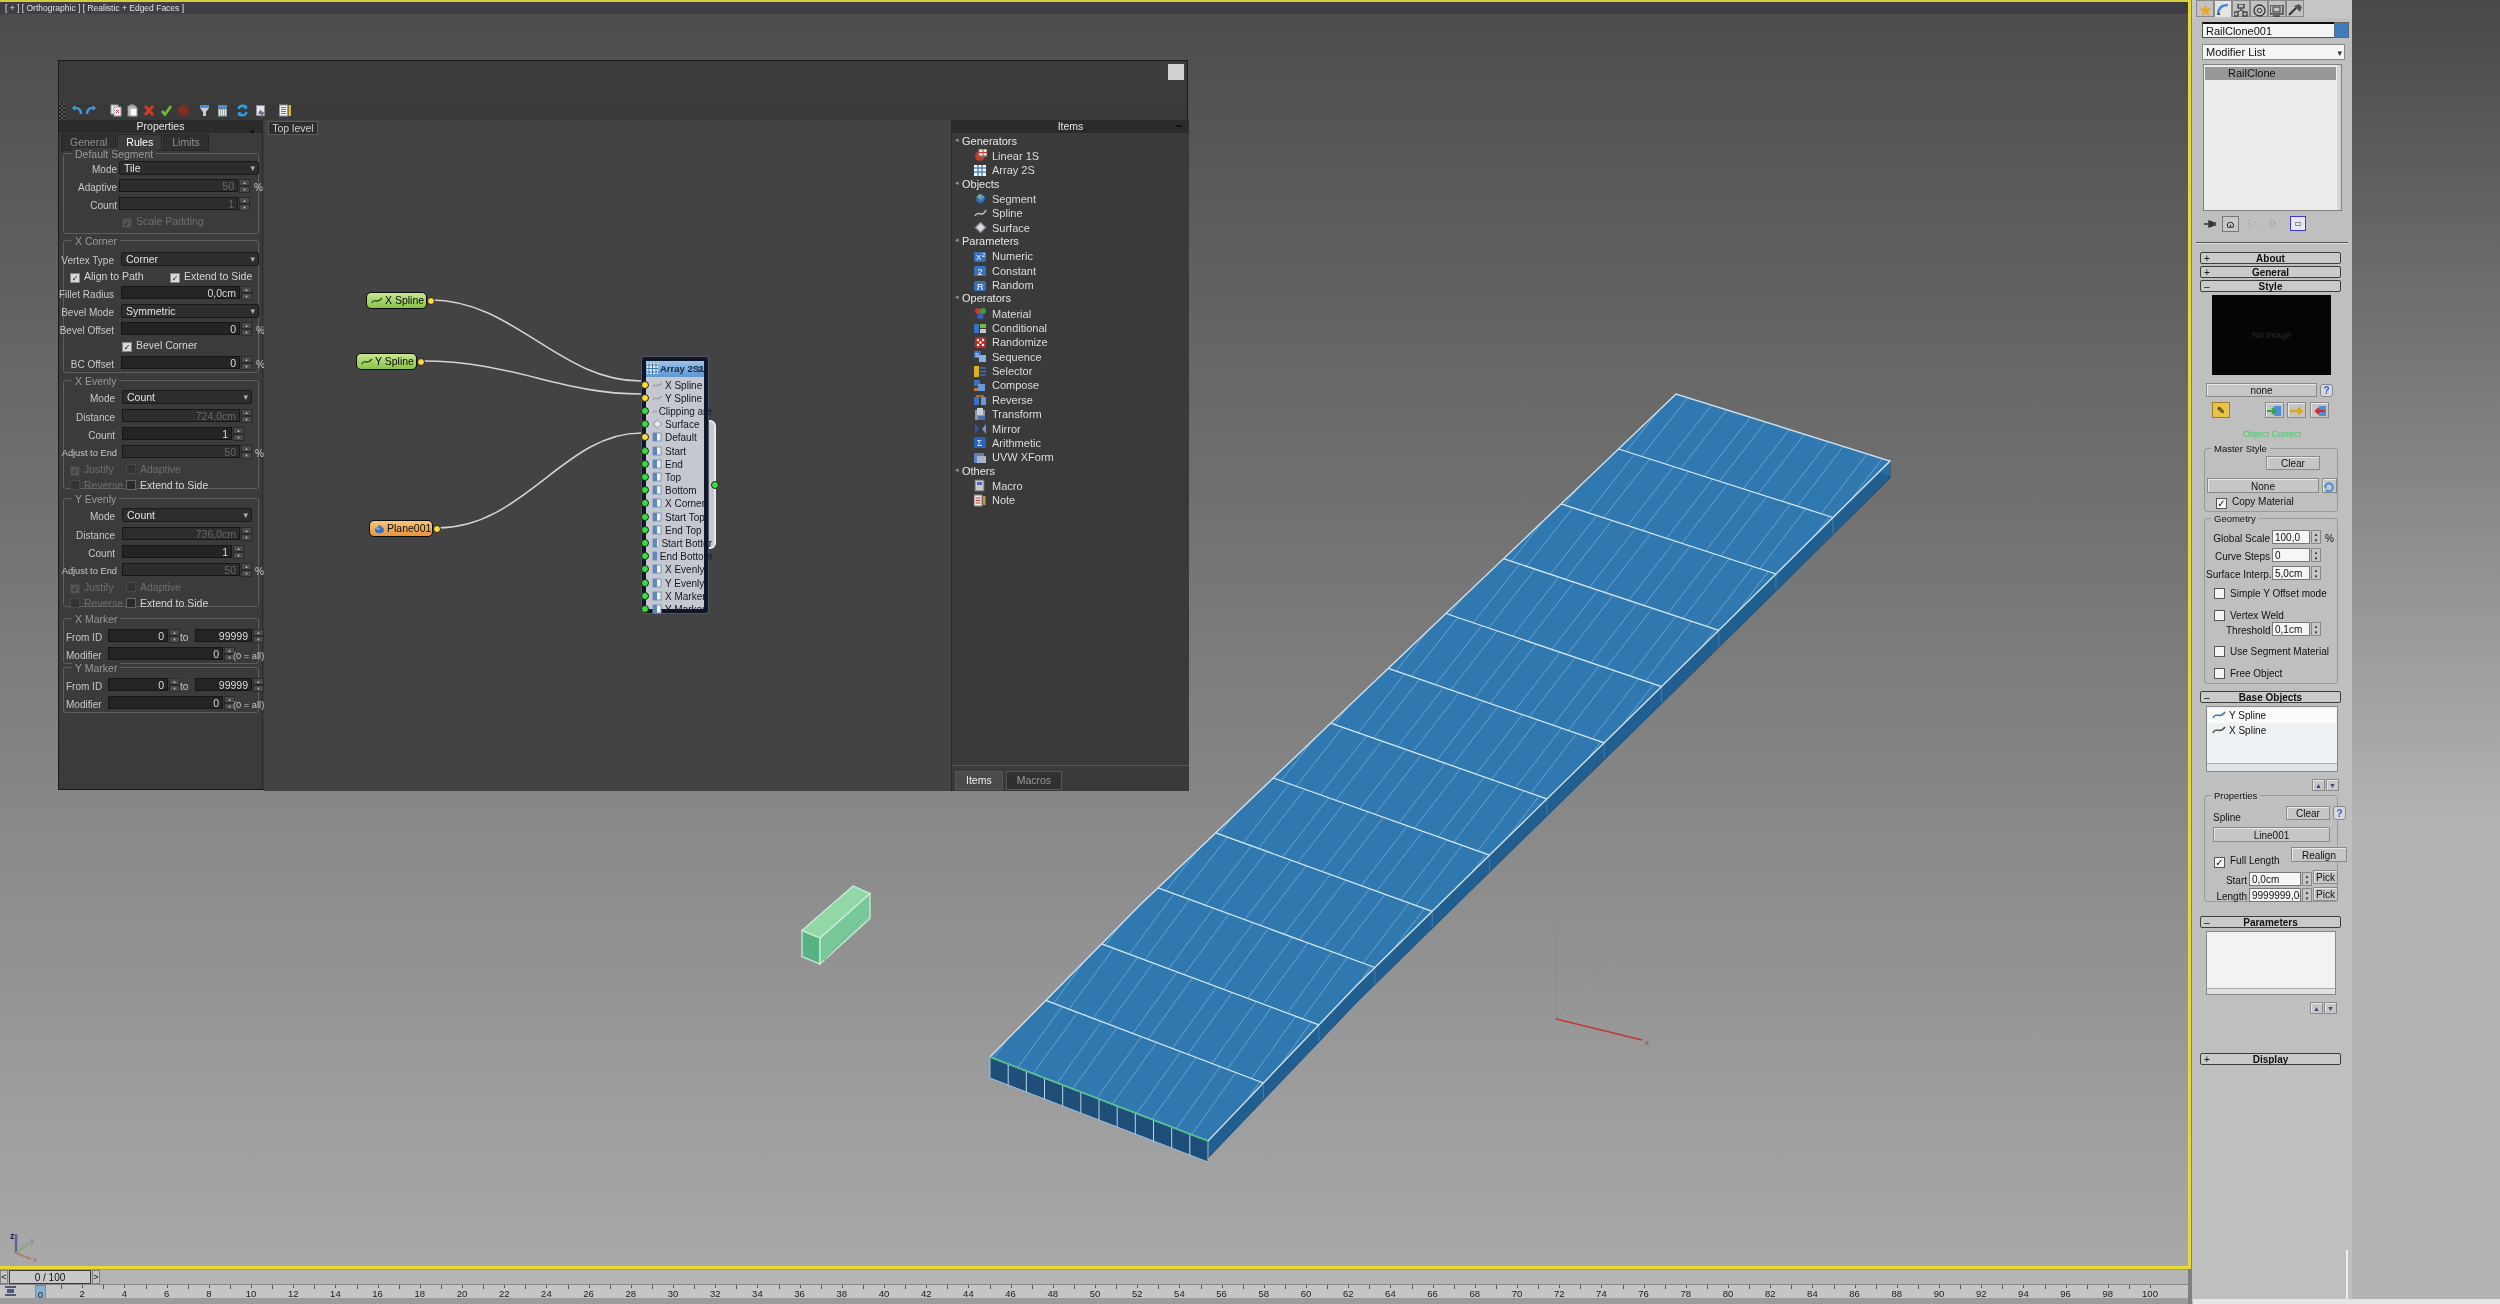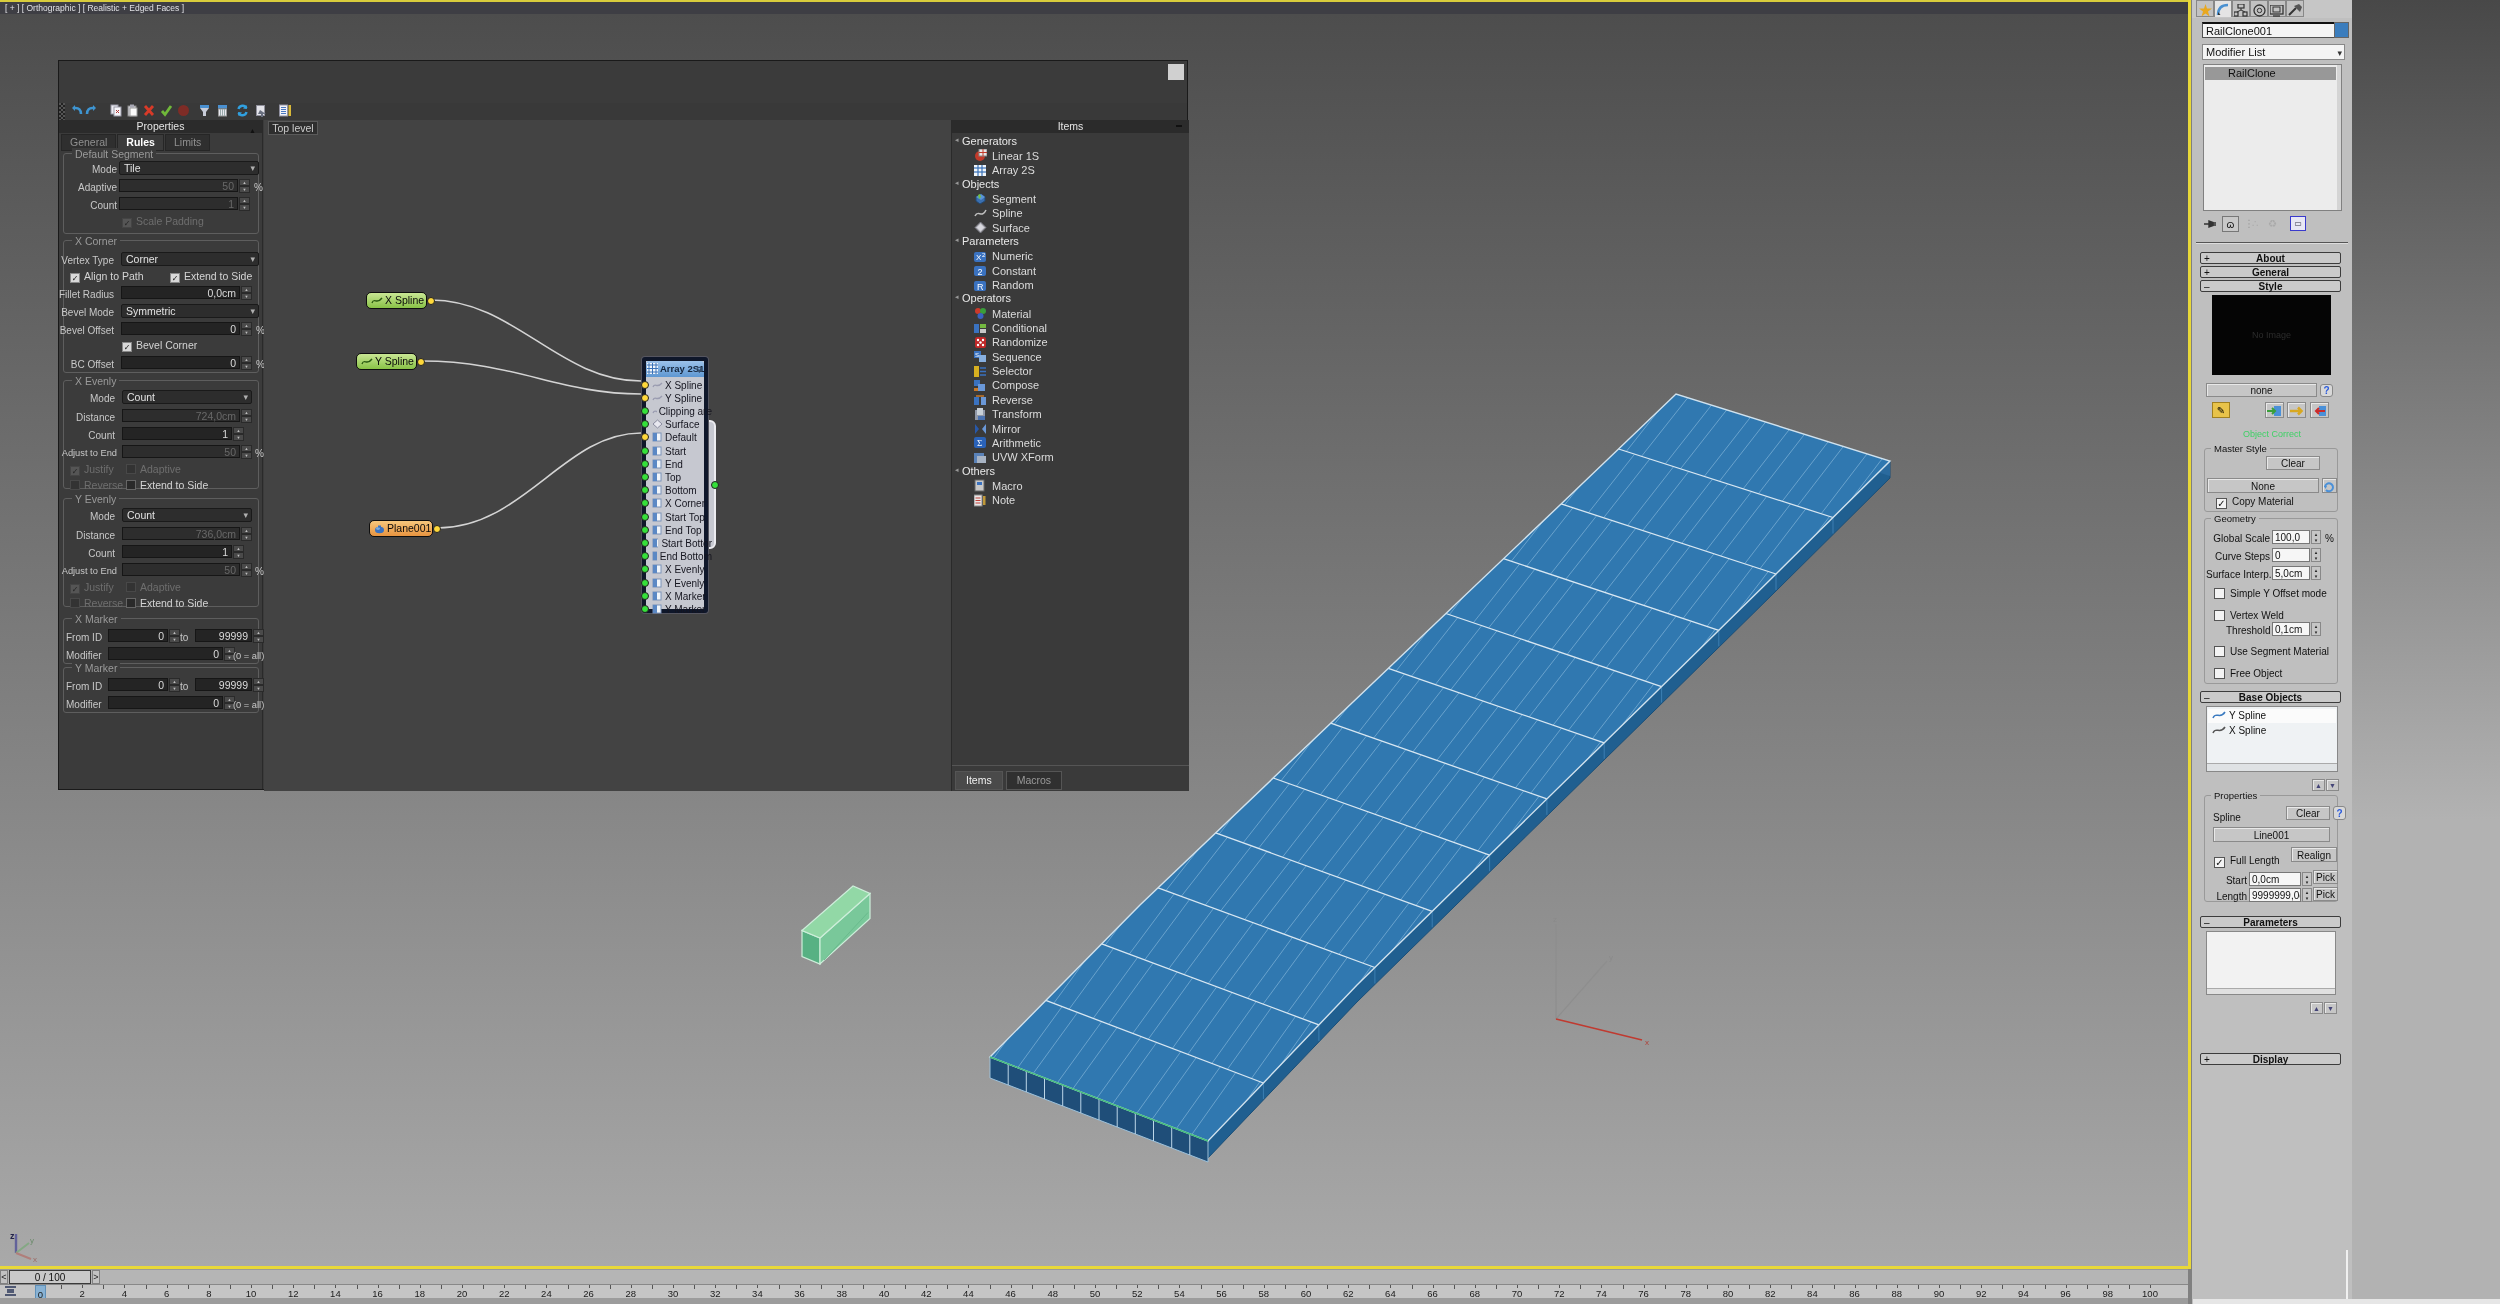--- a/index.html
+++ b/index.html
@@ -26,21 +26,21 @@
 .tbchk { position:absolute; left:0; top:0; width:6px; height:17px;
   background:repeating-conic-gradient(#222 0% 25%, #555 0% 50%) 0 0/4px 4px; }
 
 .lpanel { position:absolute; left:0; top:59px; width:204px; height:669px; background:#3b3b3b;
   border-right:1px solid #2a2a2a; }
 .phead { position:absolute; left:0; top:0; right:0; height:13px; background:#2b2b2b;
   color:#e4e4e4; font-size:10.5px; text-align:center; line-height:13px; }
 .ptabs { position:absolute; left:2px; top:14px; height:16px; }
 .ptab { display:inline-block; background:#2f2f2f; border:1px solid #262626; color:#909090;
   font-size:10.5px; padding:1px 8px 2px; margin-right:1px; }
-.ptab.active { background:#3b3b3b; color:#ffffff; font-weight:bold; }
+.ptab.active { background:#3b3b3b; color:#ffffff; font-weight:normal; }
 .grp { position:absolute; border:1px solid #5e5e5e; border-radius:3px; }
 .gtitle { position:absolute; left:8px; top:-6px; background:#3b3b3b; padding:0 3px; font-size:10.5px; }
 .plab { position:absolute; color:#c8c8c8; font-size:10px; white-space:nowrap; }
 .fld { position:absolute; height:13px; background:#242424; border:1px solid #161616;
   color:#dadada; font-size:10.5px; text-align:right; padding:0 3px; line-height:12px; }
 .fld.dis { color:#686868; background:#2d2d2d; }
 .dd { position:absolute; height:14px; background:#2d2d2d; border:1px solid #1a1a1a;
   color:#e2e2e2; font-size:10.5px; padding:0 4px; line-height:13px; border-radius:2px; }
 .ddarrow { position:absolute; right:3px; top:0; color:#b0b0b0; font-size:9px; }
 .spin { position:absolute; width:11px; height:13px; display:inline-flex; flex-direction:column; }
@@ -626,21 +626,21 @@
 <div style="position:absolute;left:0;bottom:0;right:0;height:8px;background:#dfe2e4;border-top:1px solid #aaa"></div>
 </div>
       <div class="lbtn" style="left:120px;top:779px;width:13px;height:12px;font-size:7px;line-height:11px;color:#447">▲</div>
       <div class="lbtn" style="left:134px;top:779px;width:13px;height:12px;font-size:7px;line-height:11px;color:#447">▼</div>
       <div class="lgrp" style="left:12px;top:795px;width:134px;height:107px">
 <div class="lgt">Properties</div>
 <div class="llab" style="left:8px;top:16px;width:40px;text-align:left">Spline</div>
 <div class="lbtn" style="left:81px;top:10px;width:44px;height:14px;line-height:14px;font-size:10px">Clear</div>
 <div style="position:absolute;left:128px;top:10px;width:13px;height:14px;border:1px solid #888;border-radius:3px;background:#d8d8d8;color:#2a5adc;font-size:10px;font-weight:bold;text-align:center;line-height:13px">?</div>
 <div class="lbtn" style="left:8px;top:31px;width:117px;height:15px;line-height:15px;font-size:10px">Line001</div>
-<div class="lbtn" style="left:86px;top:51px;width:46px;height:15px;line-height:15px;font-size:10px">Realign</div>
+<div class="lbtn" style="left:86px;top:51px;width:56px;height:15px;line-height:15px;font-size:10px">Realign</div>
 </div>
       <div class="lcbl" style="left:22px;top:855px"><span class="lcbx">✓</span>Full Length</div>
       <div class="llab" style="left:22px;top:875px;width:33px">Start</div>
       <div class="lfld" style="left:57px;top:872px;width:52px">0,0cm</div>
       <span class="lspin" style="left:110px;top:872px">
         <i>▴</i>
         <i>▾</i>
       </span>
       <div class="lbtn" style="left:121px;top:870px;width:25px;height:14px;line-height:14px;font-size:10px">Pick</div>
       <div class="llab" style="left:14px;top:891px;width:41px">Length</div>

